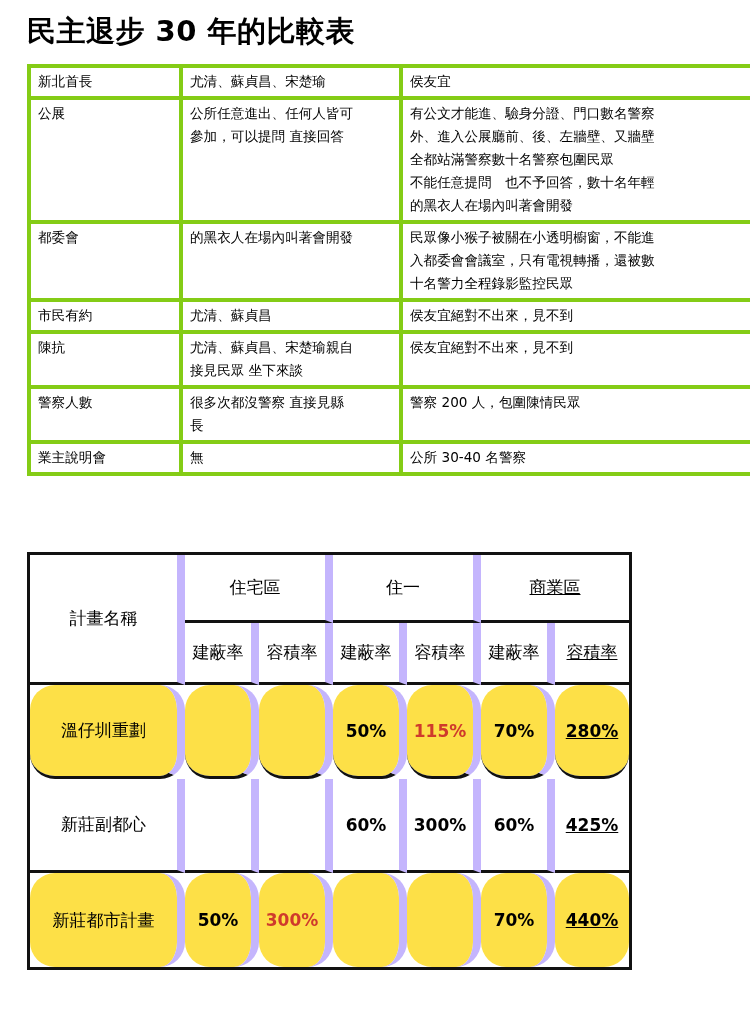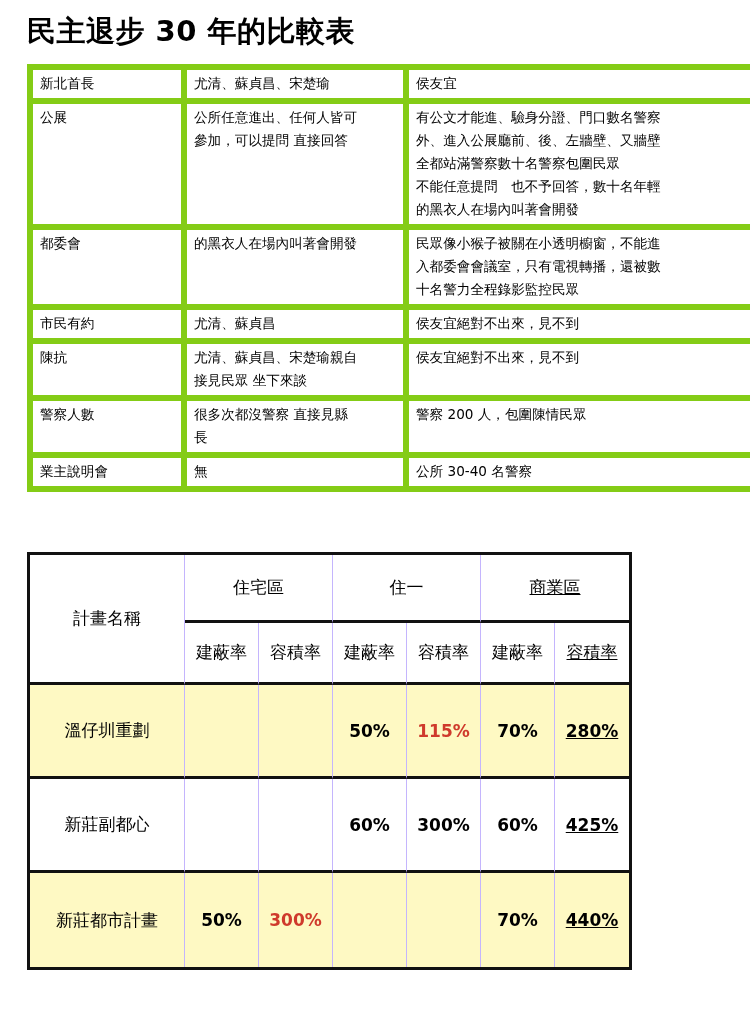--- a/index.html
+++ b/index.html
@@ -55,21 +55,21 @@
     width: 684px;
   }
   table.t1 {
     border-collapse: collapse;
     width: 684px;
     table-layout: fixed;
     font-size: 13.6px;
     line-height: 23px;
   }
   table.t1 td {
-    border: 6px solid #84cc16;
+    border: 4px solid #84cc16;
     vertical-align: top;
     padding: 2px 6px 3px 7px;
     word-break: break-all;
   }
   table.t1 td.c1 { width: 135px; }
   table.t1 td.c2 { width: 203px; }
   table.t1 td.c3 { width: 346px; }
   .t1 .ln { display: block; }
 
   
@@ -82,21 +82,21 @@
   table.t2 {
     border-collapse: separate;
     border-spacing: 0;
     width: 605px;
     table-layout: fixed;
     background: #ffffff;
     border: 3px solid #111111;
     box-sizing: border-box;
   }
   table.t2 td {
-    border-right: 1px solid #c4b5fd;
+    border-right: 8px solid #c4b5fd;
     border-bottom: 3px solid #111111;
     box-sizing: border-box;
     text-align: center;
     vertical-align: middle;
     font-size: 17px;
     padding: 0 2px;
     background-clip: padding-box;
   }
   table.t2 td.last-col { border-right: none; text-decoration: underline; }
   table.t2 tr.last-row td { border-bottom: none; }
@@ -121,21 +121,21 @@
     font-size: 17px;
     vertical-align: middle;
     margin-top: 44px;
   }
   td.val {
     font-weight: bold;
     font-size: 19px;
     font-family: "DejaVu Sans", "Liberation Sans", sans-serif;
   }
   tr.data-row td { height: 94px; }
-  tr.shade td { background-color: #fef9c3; }
+  tr.shade td { background-color: #fde047; border-radius: 25px; }
   .val-red { color: #cf3a2c; margin-top: 12px; }
 
   
   .w-name  { width: 155px; }
   .w-cell  { width: 75px; }
 </style>
 </head>
 <body>
 
 <div class="page">

